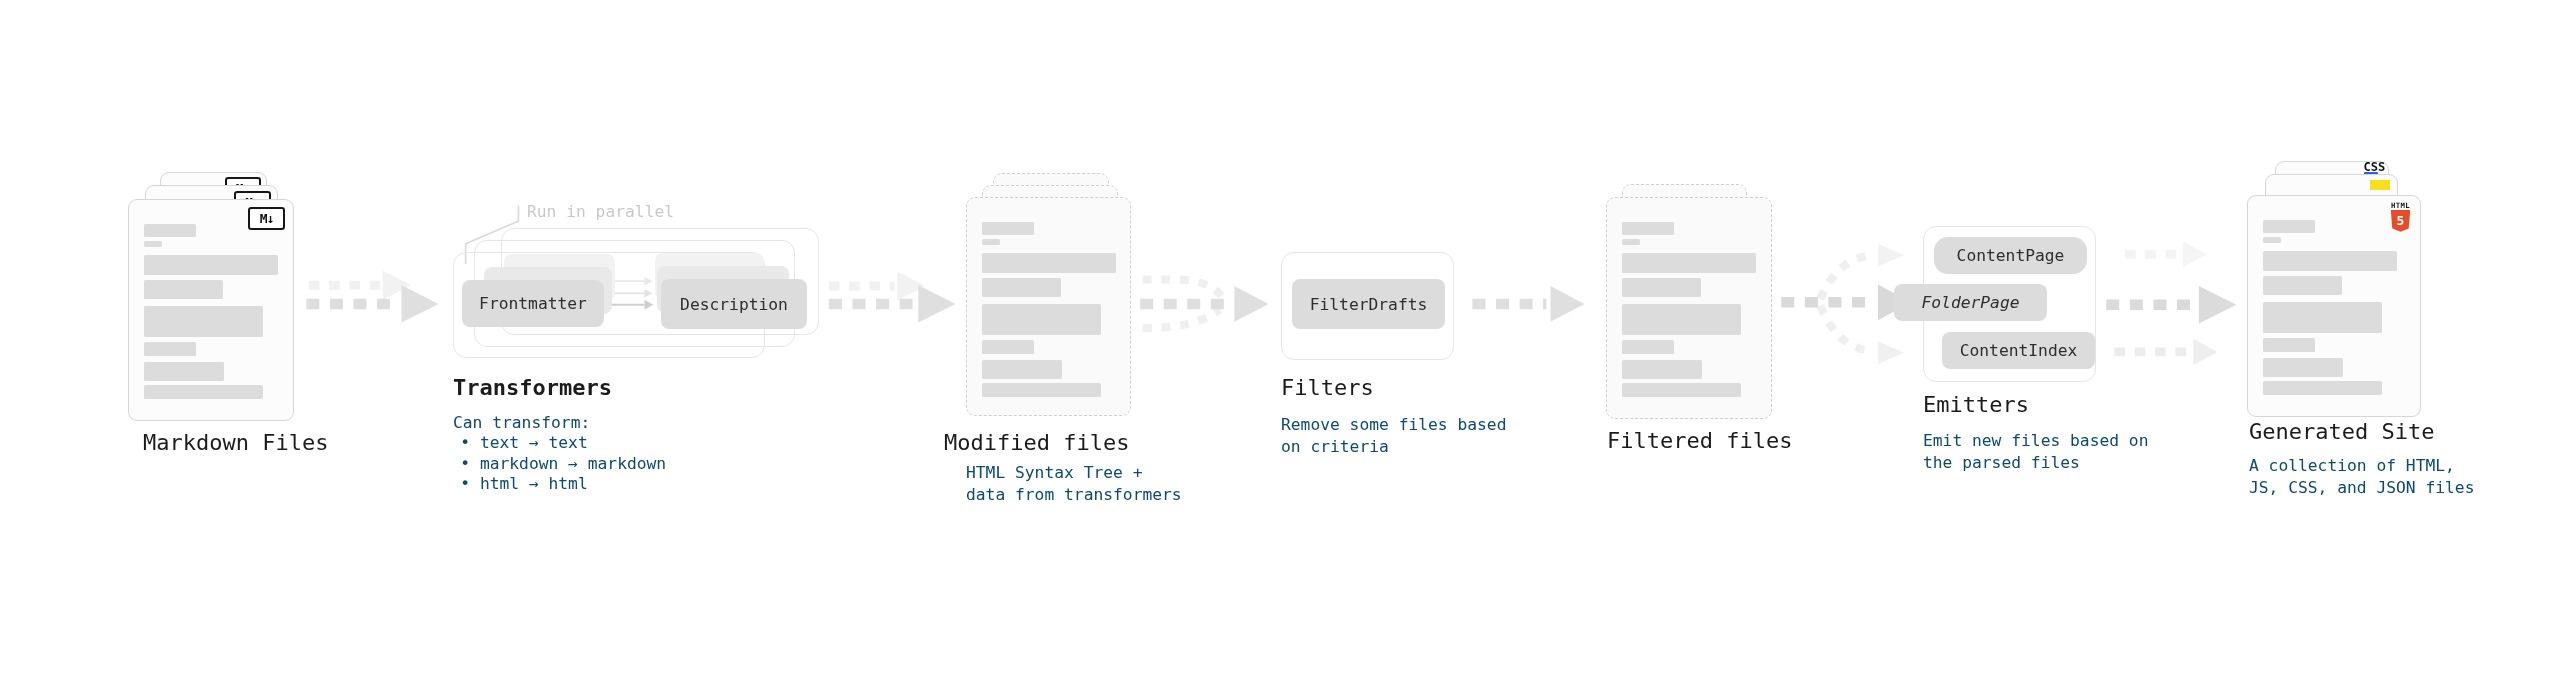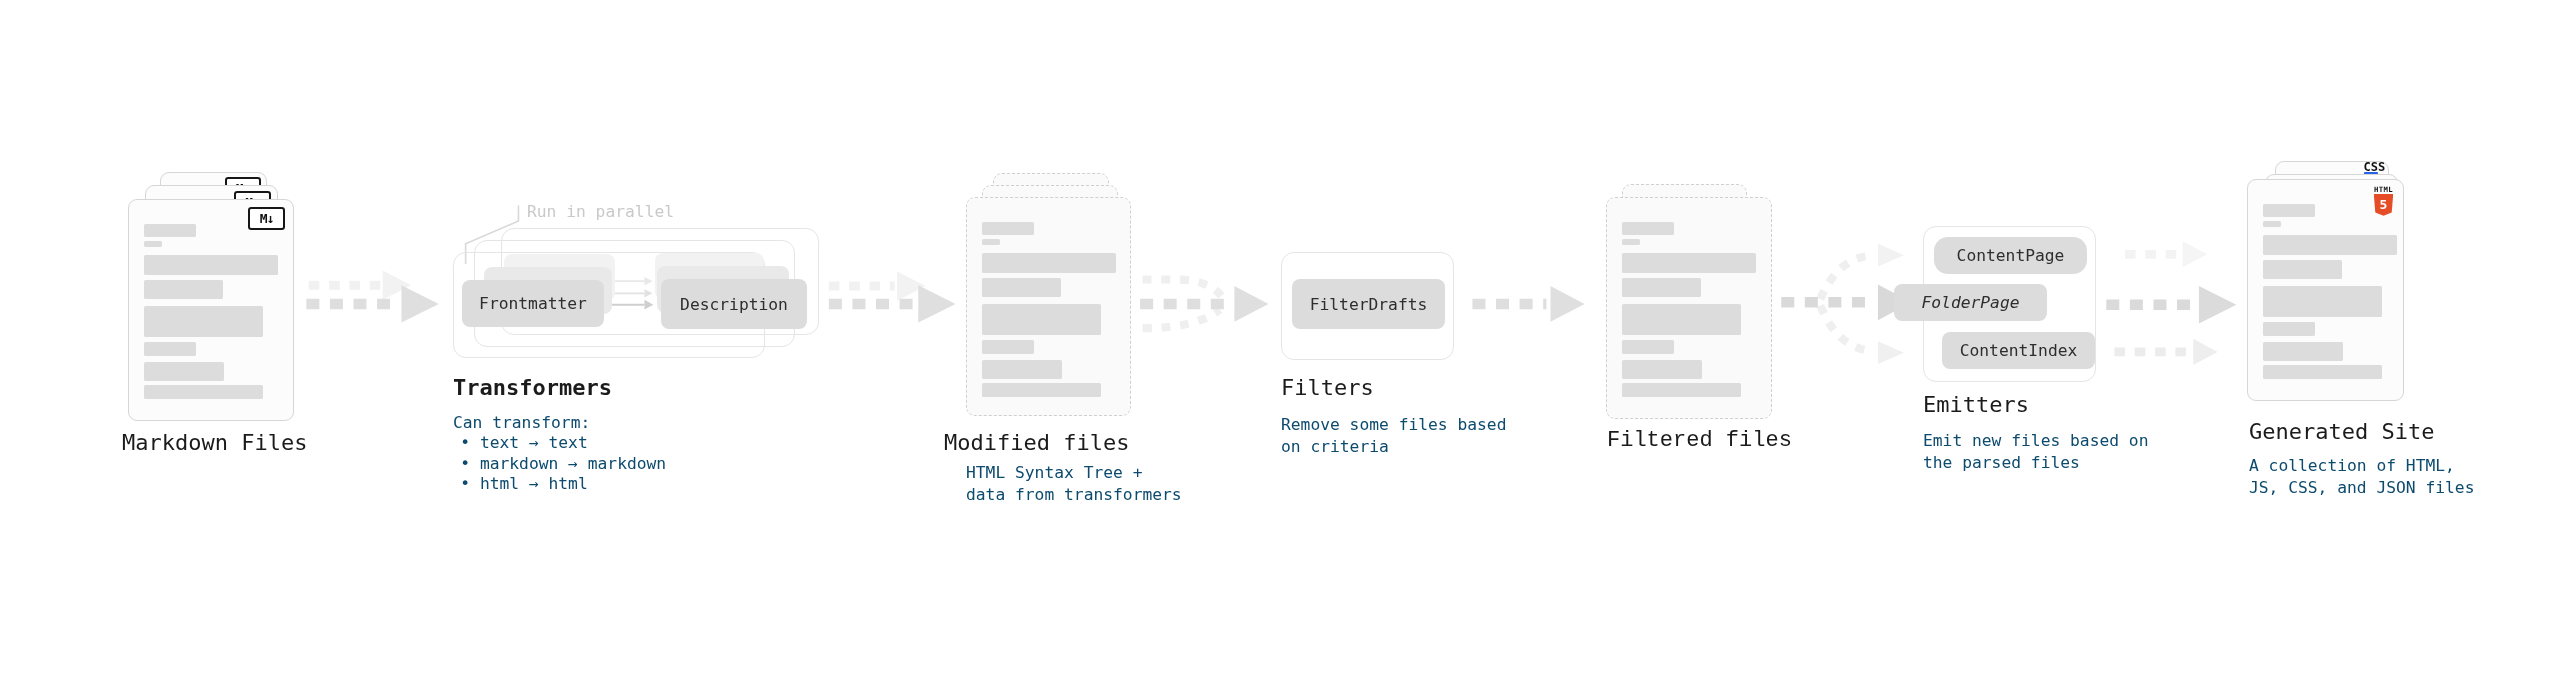--- a/index.html
+++ b/index.html
@@ -135,21 +135,21 @@
         </div>
       <i class="bar b1"></i>
       <i class="bar b2"></i>
       <i class="bar b3"></i>
       <i class="bar b4"></i>
       <i class="bar b5"></i>
       <i class="bar b6"></i>
       <i class="bar b7"></i>
       <i class="bar b8"></i>
     </div>
-    <div class="h" style="left:114px;top:430px;padding-left:8px;">Markdown Files</div>
+    <div class="h" style="left:135px;top:430px;padding-left:8px;">Markdown Files</div>
   </div>
 
   <div>
     <div class="annotation" style="left:527px;top:202px;text-align:right;">Run in parallel</div>
 
     <div class="obox" style="left:501px;top:228px;width:318px;height:107px;"></div>
     <div class="obox" style="left:474px;top:240px;width:321px;height:107px;"></div>
     <div class="obox" style="left:453px;top:252px;width:312px;height:106px;"></div>
 
     <div class="pill ghost2" style="left:504px;top:254px;width:111px;height:47px;"></div>
@@ -210,21 +210,21 @@
     <div class="sheet dashed" style="left:1606px;top:197px;width:166px;height:222px;">
       <i class="bar b1"></i>
       <i class="bar b2"></i>
       <i class="bar b3"></i>
       <i class="bar b4"></i>
       <i class="bar b5"></i>
       <i class="bar b6"></i>
       <i class="bar b7"></i>
       <i class="bar b8"></i>
     </div>
-    <div class="h" style="left:1607px;top:428px;font-family:Liberation Mono, monospace;">Filtered files</div>
+    <div class="h" style="left:1607px;top:428px;">Filtered files</div>
   </div>
 
   <div>
     <div class="obox" style="left:1923px;top:226px;width:173px;height:156px;"></div>
     <div class="pill" style="left:1934px;top:237px;width:153px;height:37px;border-radius:14px;">
         <span>ContentPage</span>
       </div>
     <div class="pill" style="left:1894px;top:284px;width:153px;height:37px;font-style:italic;">
         <span>FolderPage</span>
       </div>
@@ -241,21 +241,21 @@
   <div>
     <div class="sheet" style="left:2275px;top:161px;width:114px;height:195px;">
       <div class="cssb">
         <span>CSS</span>
         <div class="u"></div>
       </div>
     </div>
     <div class="sheet" style="left:2265px;top:174px;width:133px;height:207px;">
       <div class="jsb"></div>
     </div>
-    <div class="sheet" style="left:2247px;top:179px;width:157px;height:222px;">
+    <div class="sheet" style="left:2247px;top:195px;width:174px;height:222px;">
       <div class="html5">
         <div class="word">HTML</div>
         <div class="shield">
             <span>5</span>
           </div>
       </div>
       <i class="bar b1"></i>
       <i class="bar b2"></i>
       <i class="bar b3"></i>
       <i class="bar b4"></i>

